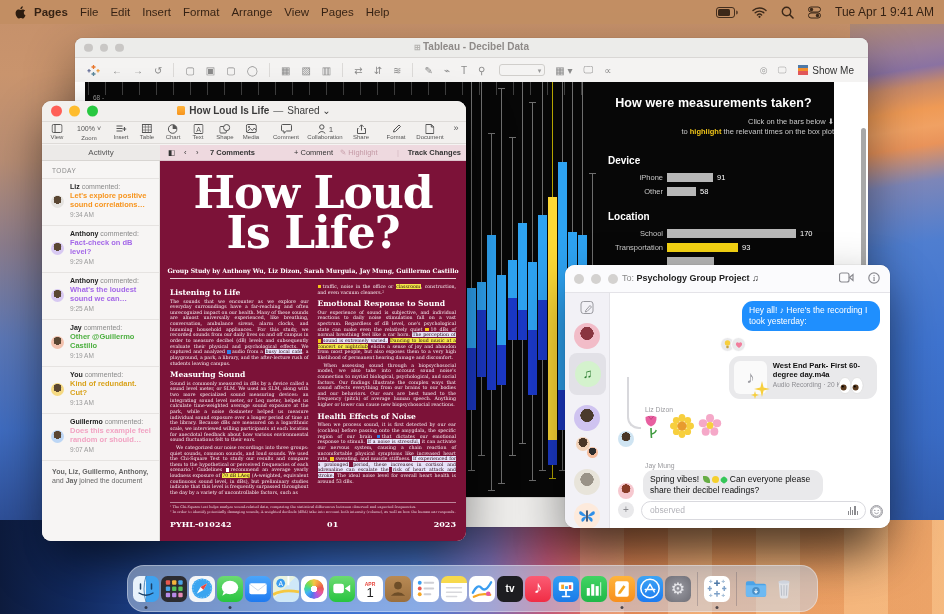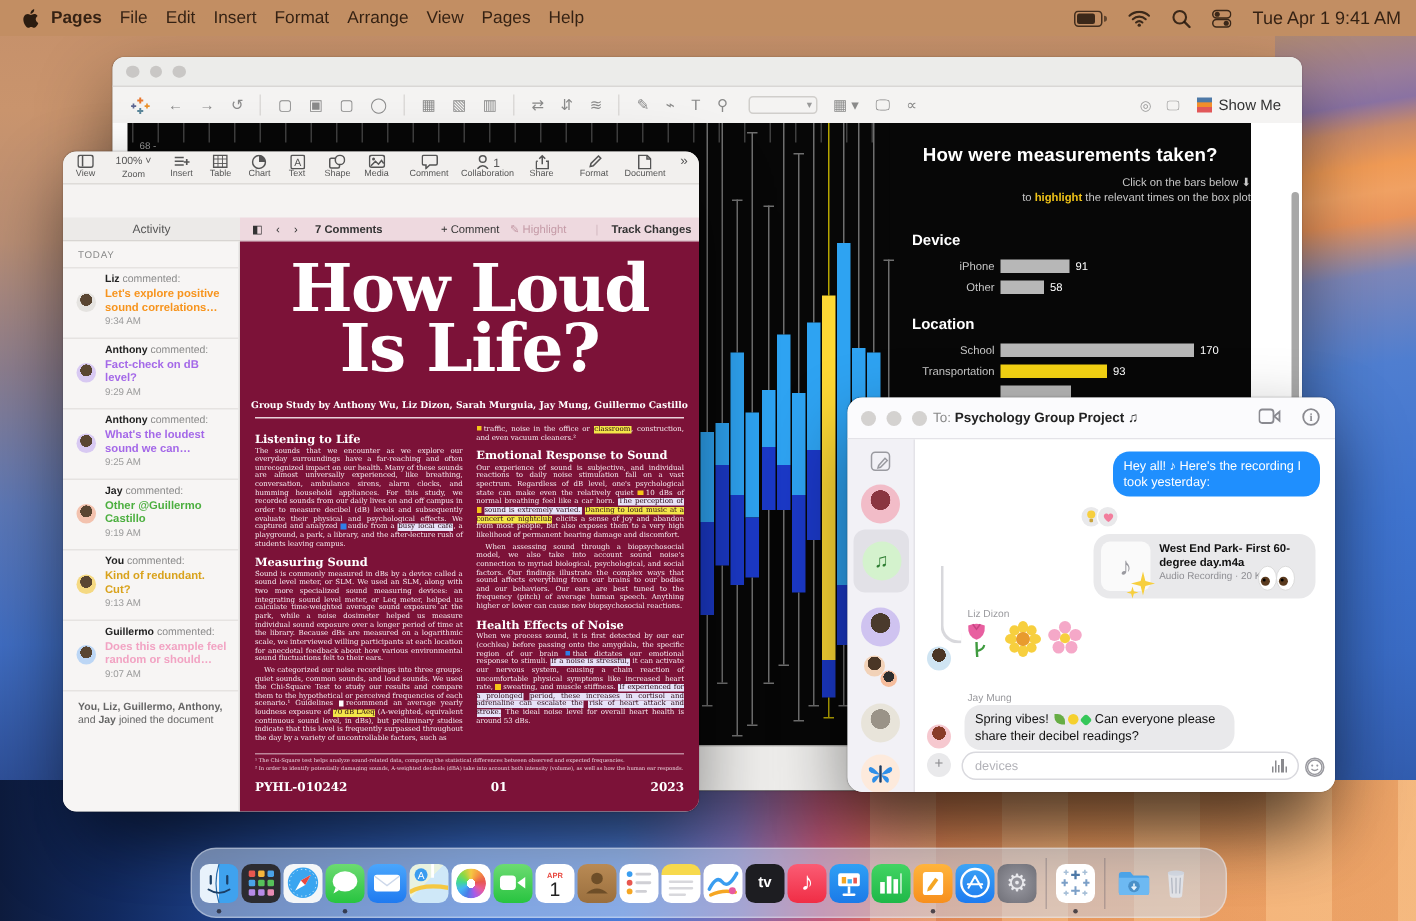--- a/index.html
+++ b/index.html
@@ -143,20 +143,21 @@
   <div class="wp-bottom"></div>
   <div class="wp-stripes"></div>
 
   <div class="win tableau">
     <div class="tb-titlebar">
       <div class="tl-row">
         <span class="tl"></span>
         <span class="tl"></span>
         <span class="tl"></span>
       </div>
+      <div class="tb-title"><span style="color:#b5b3b0;font-size:8px">⊞ </span><span>Tableau - Decibel Data</span></div>
     </div>
     <div class="tb-toolbar">
       <span style="margin-left:12px;display:flex">
           <svg width="13" height="13" viewBox="0 0 13 13">
             <path d="M6.5 1 v4 M4.5 3 h4" stroke="#e8762c" stroke-width="1.3"></path>
             <path d="M6.5 8 v4 M4.5 10 h4" stroke="#5b879b" stroke-width="1.3"></path>
             <path d="M2 5 v3.4 M.4 6.7 h3.4" stroke="#5c6692" stroke-width="1.1"></path>
             <path d="M11 5 v3.4 M9.4 6.7 h3.4" stroke="#eb9129" stroke-width="1.1"></path>
           </svg>
         </span>
@@ -338,20 +339,33 @@
         </div>
 
       <div class="tb-scroll"></div>
     </div>
     <div class="tb-status">
         <div class="sicon"></div>
       </div>
   </div>
 
   <div class="win pages">
+    <div class="pg-titlebar">
+      <div class="tl-row">
+        <span class="tl" style="background:#ff5f57"></span>
+        <span class="tl" style="background:#febc2e"></span>
+        <span class="tl" style="background:#28c840"></span>
+      </div>
+      <div class="pg-title">
+        <span class="pg-doc-ic"></span>
+        <b>How Loud Is Life</b>
+          <span style="color:#6a6a6a">—</span>
+          <span>Shared ⌄</span>
+      </div>
+    </div>
     <div class="pg-toolbar" id="pg-toolbar">
         <div class="pt-item" style="left: 15px;">
           <span class="pt-ic" style="display: flex; justify-content: center; align-items: center; height: 11px;">
             <svg width="11" height="9" viewBox="0 0 11 9">
               <rect x=".5" y=".5" width="10" height="8" rx="1.5" fill="none" stroke="#555"></rect>
               <line x1="3.5" y1="1" x2="3.5" y2="8" stroke="#555"></line>
             </svg>
           </span>
           <span class="pt-lb">View</span>
         </div>
@@ -676,21 +690,21 @@
               <circle cx="11" cy="11.5" r="3.4" fill="#f7cf3e"></circle>
             </g>
       </svg>
         </div>
       <div class="msg-av" style="left:8px;top:138px;width:16px;height:16px;background:radial-gradient(circle at 50% 36%,#4a3626 0 34%,#cfe4f2 35%)"></div>
       <div class="sender" style="left:35px;top:169px">Jay Mung</div>
       <div class="bubble gray" style="left:33px;top:177px;width:180px" id="bubble2">Spring vibes! <i class="em lf"></i><i class="em" style="background:#f5d02e"></i><i class="em hrt"></i> Can everyone please share their decibel readings?</div>
       <div class="msg-av" style="left:8px;top:190px;width:16px;height:16px;background:radial-gradient(circle at 50% 36%,#8a3c28 0 34%,#f6c8cf 35%)"></div>
     </div>
     <div class="plus-btn">+</div>
-    <div class="ms-input"><span id="ms-ph">devices</span></div>
+    <div class="ms-input"><span id="ms-ph">observed</span></div>
     <div class="wave">
         <i style="height:4px"></i>
         <i style="height:8px"></i>
         <i style="height:5px"></i>
         <i style="height:9px"></i>
         <i style="height:4px"></i>
       </div>
     <div class="smiley">
         <svg width="11" height="11" viewBox="0 0 11 11" style="margin:0 auto">
           <circle cx="5.5" cy="5.5" r="4.8" fill="none" stroke="#9a9aa0" stroke-width="1"></circle>

